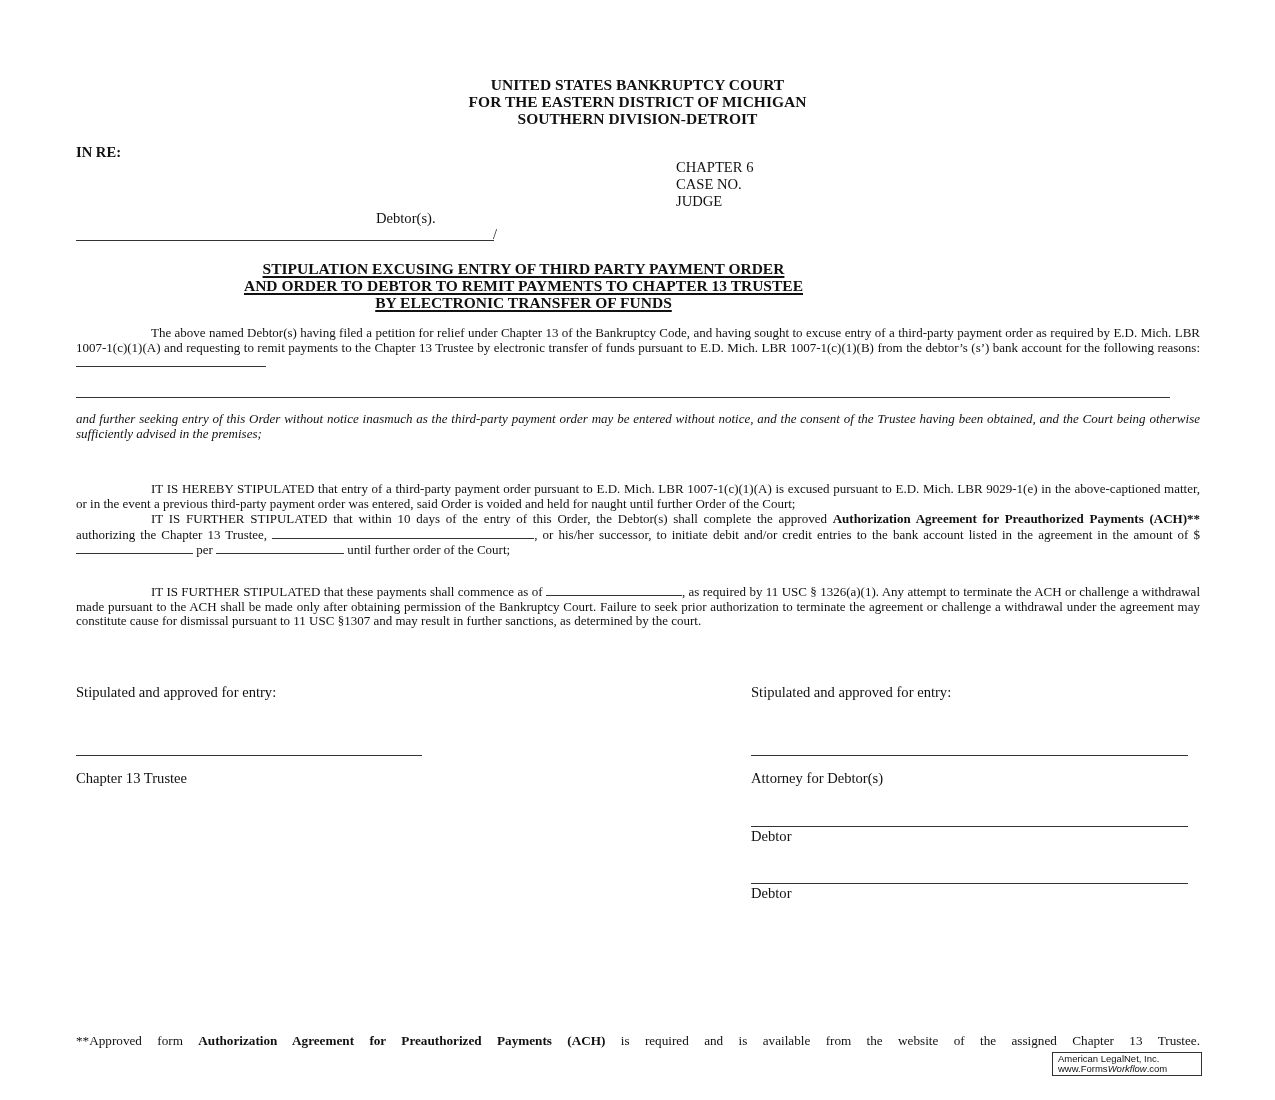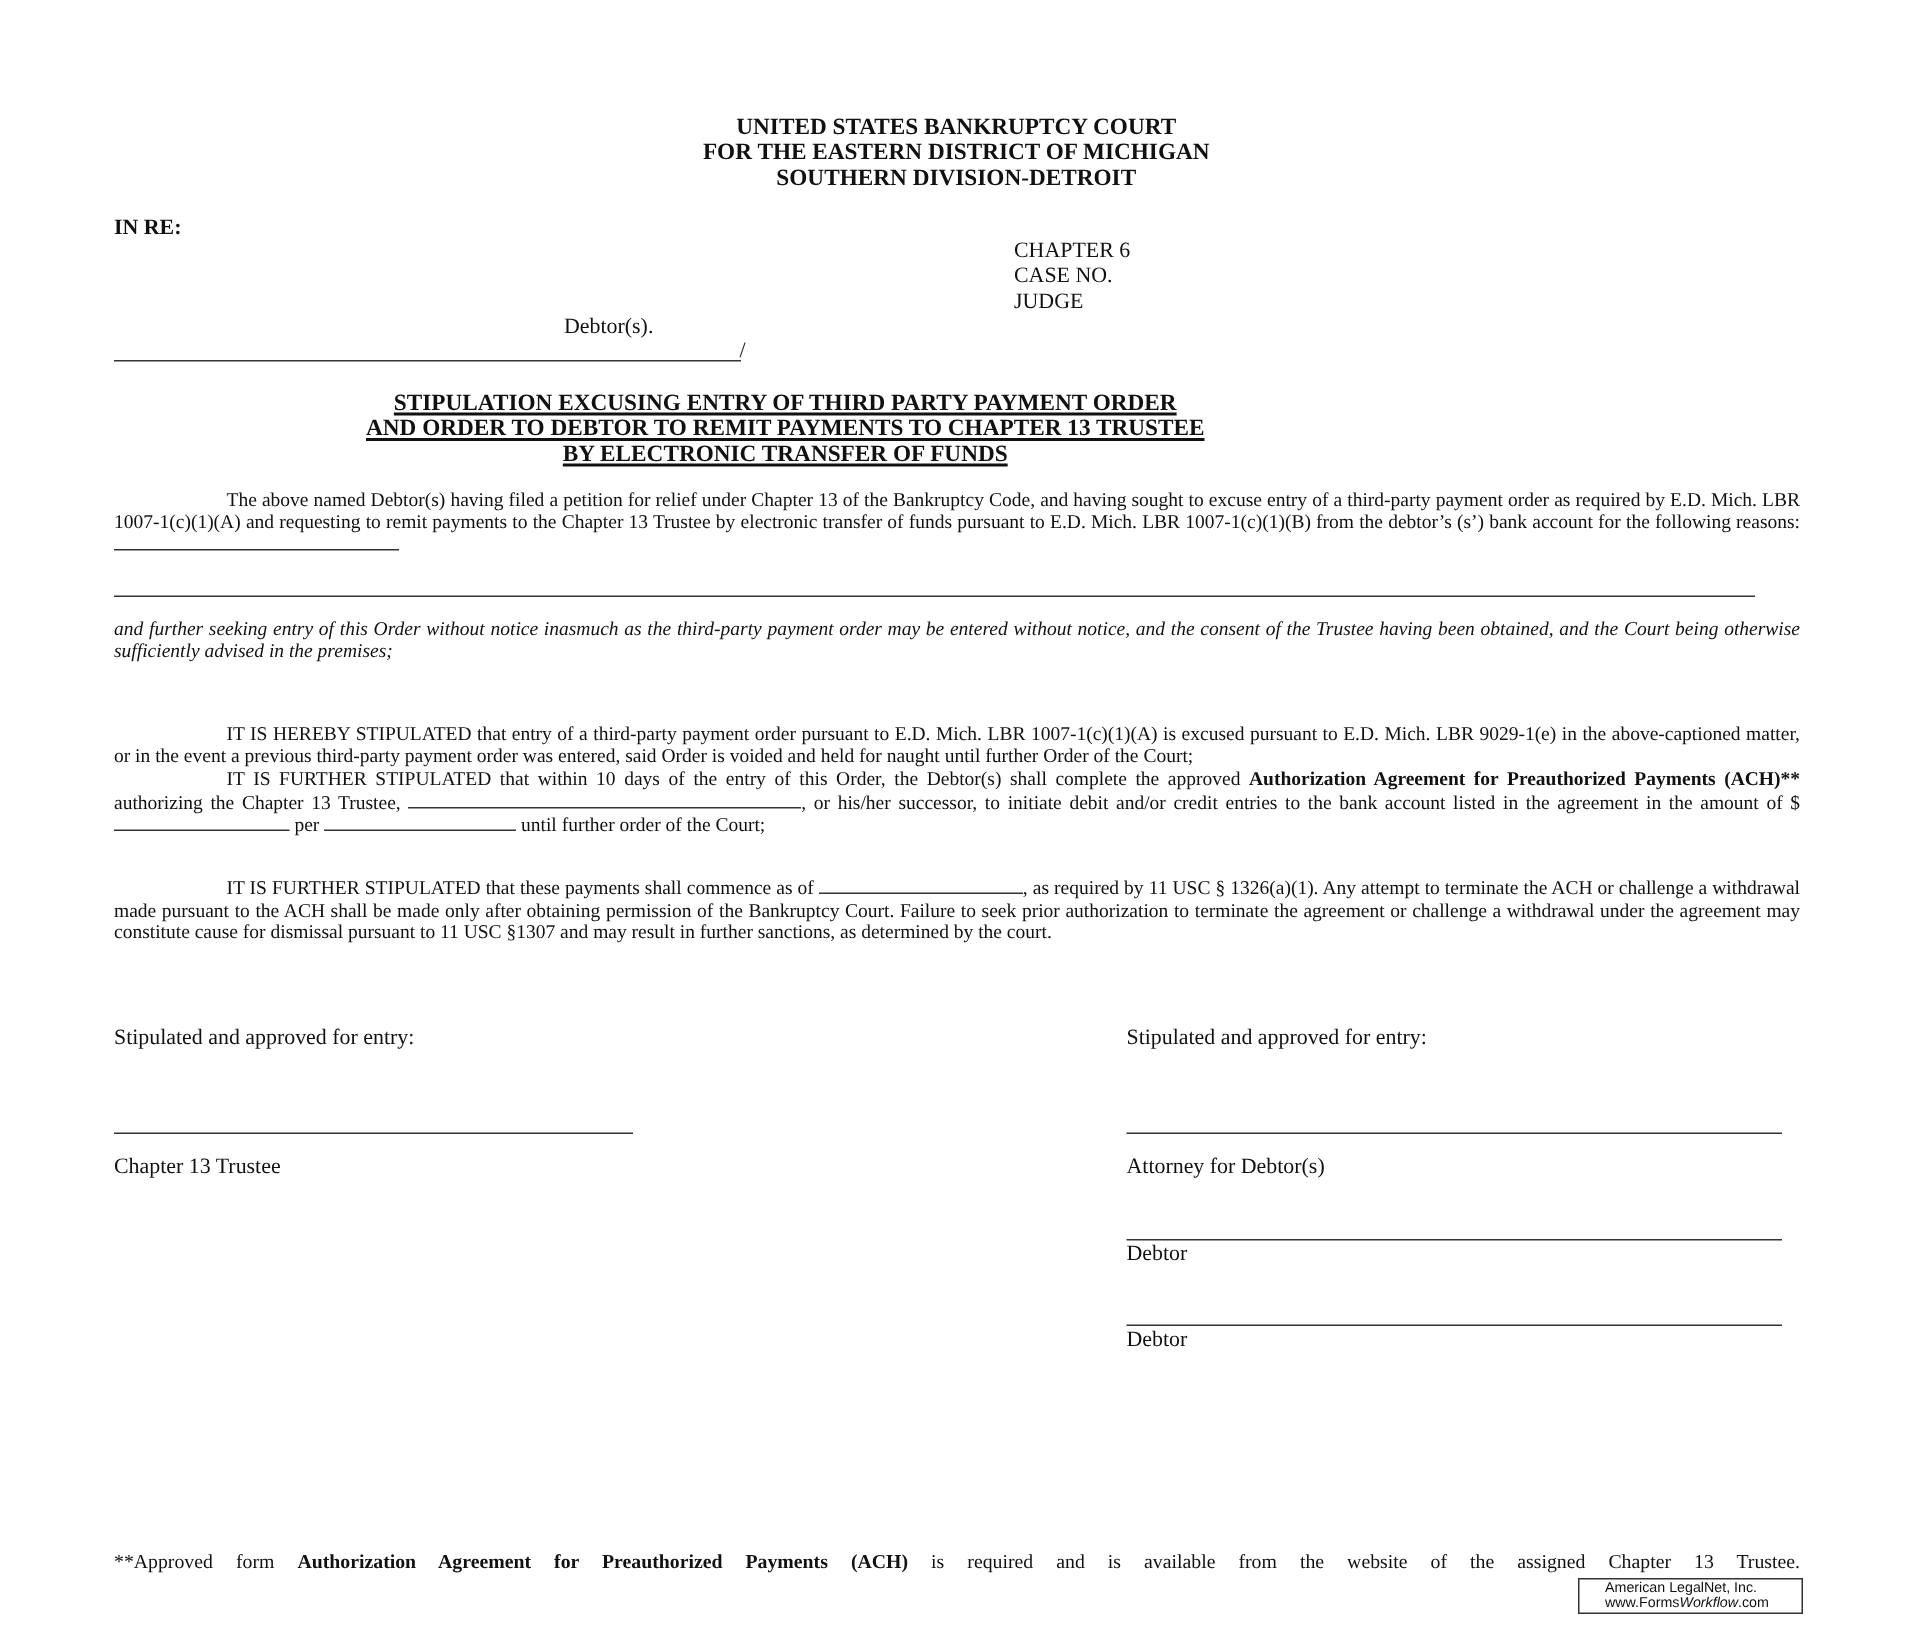--- a/index.html
+++ b/index.html
@@ -12,21 +12,21 @@
   .title { left: 0; width: 1047px; text-align: center; font-weight: bold; font-size: 15.5px; line-height: 17px; top: 260px; }
   .title div { height: 17px; }
   .title span { text-decoration: underline; text-decoration-thickness: 1.5px; text-underline-offset: 2px; }
   .para { left: 76px; width: 1124px; font-size: 13px; line-height: 14.5px; text-align: justify; white-space: normal; }
   .para .indent { display: inline-block; width: 75px; }
   .para b { font-weight: bold; }
   .line { border-bottom: 1px solid #333; height: 0; }
   .blank { display: inline-block; border-bottom: 1px solid #333; height: 11px; vertical-align: baseline; }
   .footnote { left: 76px; width: 1124px; font-size: 13.2px; line-height: 14px; text-align: justify; text-align-last: justify; white-space: nowrap; }
   .stamp { left: 1052px; top: 1052px; width: 150px; height: 24px; border: 1px solid #333; box-sizing: border-box;
-           font-family: "Liberation Sans", "DejaVu Sans", sans-serif; font-size: 9.5px; line-height: 10px; padding: 1px 17px; }
+           font-family: "Liberation Sans", "DejaVu Sans", sans-serif; font-size: 9.5px; line-height: 10px; padding: 1px 5px; }
   .stamp i { font-style: italic; }
 </style>
 </head>
 <body>
 
 <div class="abs court">
   <div>UNITED STATES BANKRUPTCY COURT</div>
   <div>FOR THE EASTERN DISTRICT OF MICHIGAN</div>
   <div>SOUTHERN DIVISION-DETROIT</div>
 </div>

